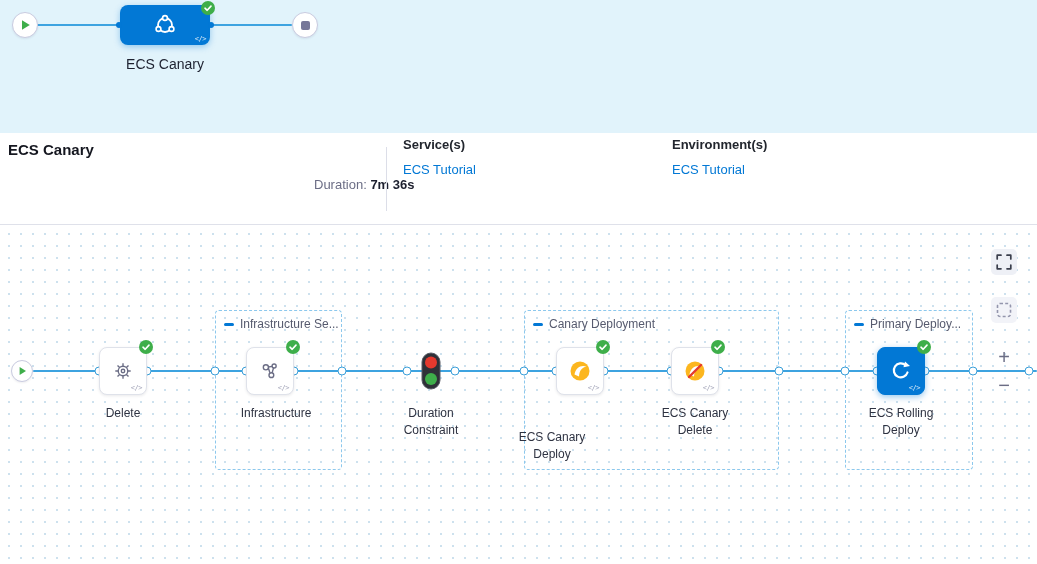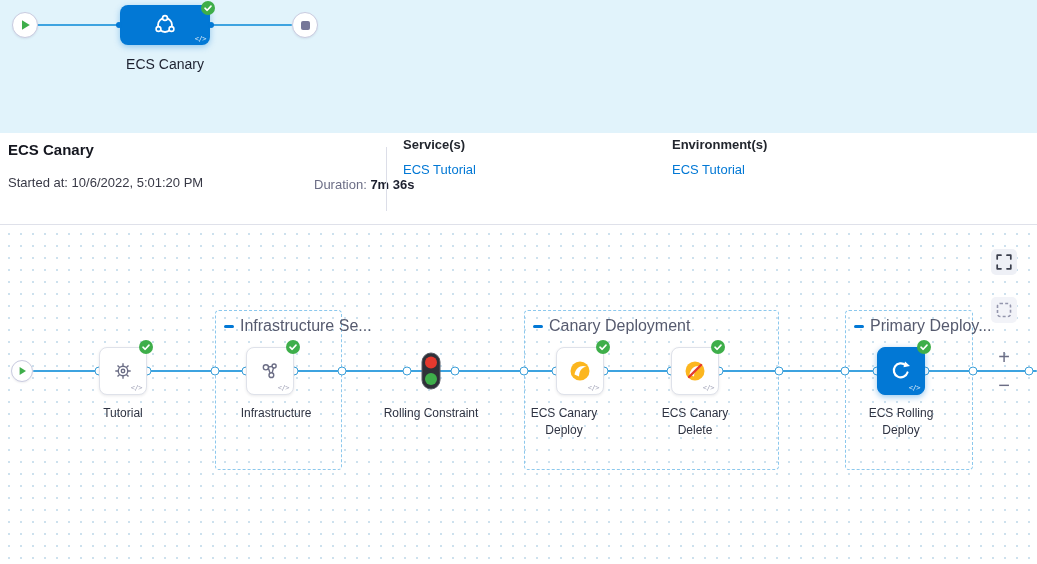--- a/index.html
+++ b/index.html
@@ -38,21 +38,21 @@
   .col-link{font-size:13px;color:#0278d5;text-decoration:none;cursor:pointer;}
 
   
   .canvas{position:absolute;left:0;top:225px;width:1037px;height:339px;overflow:hidden;
           background-color:#fff;
           background-image:radial-gradient(circle,#cde1ee 1.2px,transparent 1.2px);
           background-size:12px 12px;background-position:3px 3px;}
   .group{position:absolute;border:1px dashed #8cc8ed;border-radius:4px;box-sizing:border-box;}
   .ghead{position:absolute;left:8px;top:6px;display:flex;align-items:center;gap:6px;}
   .gminus{display:inline-block;width:10px;height:3px;border-radius:2px;background:#0278d5;cursor:pointer;}
-  .gtext{font-size:16px;color:#565a6e;white-space:nowrap;}
+  .gtext{font-size:12px;color:#565a6e;white-space:nowrap;}
   .card{position:absolute;width:48px;height:48px;background:#fff;border:1px solid #dfe2ea;
         border-radius:8px;box-sizing:border-box;display:flex;align-items:center;justify-content:center;
         box-shadow:0 1px 3px rgba(40,41,61,.10);cursor:pointer;}
   .card.blue{background:#0278d5;border-color:#0278d5;box-shadow:0 2px 6px rgba(2,120,213,.40);}
   .port{position:absolute;width:7px;height:7px;border-radius:50%;background:#fff;
         border:1.5px solid #3a9fd9;box-sizing:content-box;transform:translate(-50%,-50%);top:146px;}
   .nlabel{position:absolute;width:96px;top:180px;text-align:center;font-size:12px;
           line-height:1.4;color:#2f3342;}
   .iconwrap{line-height:0;}
   .ctl{position:absolute;width:26px;height:26px;border:none;border-radius:5px;background:#eef0f6;
@@ -102,24 +102,20 @@
     <div class="circle-node" style="left:292px;top:12px;width:26px;height:26px;">
       <span class="stop-square"></span>
     </div>
 
     <div class="banner-label">ECS Canary</div>
   </div>
 
   <div class="summary">
     <div class="sum-title">ECS Canary</div>
 
-    <div class="sum-line" style="left:8px;top:42px;">
-      <span>Started at:</span>
-      <span>10/6/2022, 5:01:20 PM</span>
-    </div>
 
     <div class="sum-line" style="left:314px;top:44px;">
       <span class="muted">Duration:</span>
       <span class="strong">7m 36s</span>
     </div>
 
     <div class="vdivider"></div>
 
     <div class="sum-col" style="left:403px;">
       <div class="col-label">Service(s)</div>
@@ -192,21 +188,21 @@
         </svg>
       </span>
       <span class="code">&lt;/&gt;</span>
     </div>
     <span class="badge" style="left:139px;top:115px;">
       <svg width="14" height="14" viewBox="0 0 14 14">
           <circle cx="7" cy="7" r="7" fill="#3eae4a"></circle>
           <path d="M4 7.2 L6.2 9.3 L10 5.1" stroke="#fff" stroke-width="1.6" fill="none" stroke-linecap="round" stroke-linejoin="round"></path>
         </svg>
     </span>
-    <div class="nlabel" style="left:75px;">Tutorial</div>
+    <div class="nlabel" style="left:75px;">Delete</div>
 
     <div class="card" style="left:246px;top:122px;">
       <span class="iconwrap">
         <svg width="22" height="22" viewBox="0 0 24 24" fill="none" stroke="#6b6d85" stroke-width="1.5">
           <circle cx="7.5" cy="8" r="2.8"></circle>
             <circle cx="16.5" cy="6.5" r="2.2"></circle>
             <circle cx="13.5" cy="16.5" r="2.6"></circle>
           <path d="M10.2 8.7 L11.9 14 M10.3 7.6 L14.3 6.9 M15.9 8.5 L14.3 14"></path>
         </svg>
       </span>
@@ -222,38 +218,38 @@
 
     <div style="position:absolute;left:421px;top:127px;line-height:0;">
       <span class="iconwrap">
         <svg width="20" height="38" viewBox="0 0 20 38">
           <rect x="1" y="1" width="18" height="36" rx="9" fill="#2f3138" stroke="#565a64" stroke-width="1"></rect>
           <circle cx="10" cy="10.5" r="6" fill="#e5392e"></circle>
           <circle cx="10" cy="27" r="6" fill="#3eae4a"></circle>
         </svg>
       </span>
     </div>
-    <div class="nlabel" style="left:383px;">Rolling Constraint</div>
+    <div class="nlabel" style="left:383px;">Duration Constraint</div>
 
     <div class="card" style="left:556px;top:122px;">
       <span class="iconwrap">
         <svg width="26" height="26" viewBox="0 0 26 26">
           <circle cx="13" cy="13" r="9.5" fill="#fcb61e"></circle>
           <path d="M7.5 16.5 C8.5 9.5 14 6.5 19.5 8.5 C14.5 9.8 12.5 12.5 12 18.5 Z" fill="#fff"></path>
         </svg>
       </span>
       <span class="code">&lt;/&gt;</span>
     </div>
     <span class="badge" style="left:596px;top:115px;">
       <svg width="14" height="14" viewBox="0 0 14 14">
           <circle cx="7" cy="7" r="7" fill="#3eae4a"></circle>
           <path d="M4 7.2 L6.2 9.3 L10 5.1" stroke="#fff" stroke-width="1.6" fill="none" stroke-linecap="round" stroke-linejoin="round"></path>
         </svg>
     </span>
-    <div class="nlabel" style="left:516px;">ECS Canary Deploy</div>
+    <div class="nlabel" style="left:504px;margin-top:24px;">ECS Canary Deploy</div>
 
     <div class="card" style="left:671px;top:122px;">
       <span class="iconwrap">
         <svg width="26" height="26" viewBox="0 0 26 26">
           <circle cx="13" cy="13" r="9.5" fill="#fcb61e"></circle>
           <path d="M7.5 16.5 C8.5 9.5 14 6.5 19.5 8.5 C14.5 9.8 12.5 12.5 12 18.5 Z" fill="#fff"></path>
           <path d="M7 19 L19 7" stroke="#e5392e" stroke-width="2.4" stroke-linecap="round"></path>
         </svg>
       </span>
       <span class="code">&lt;/&gt;</span>

